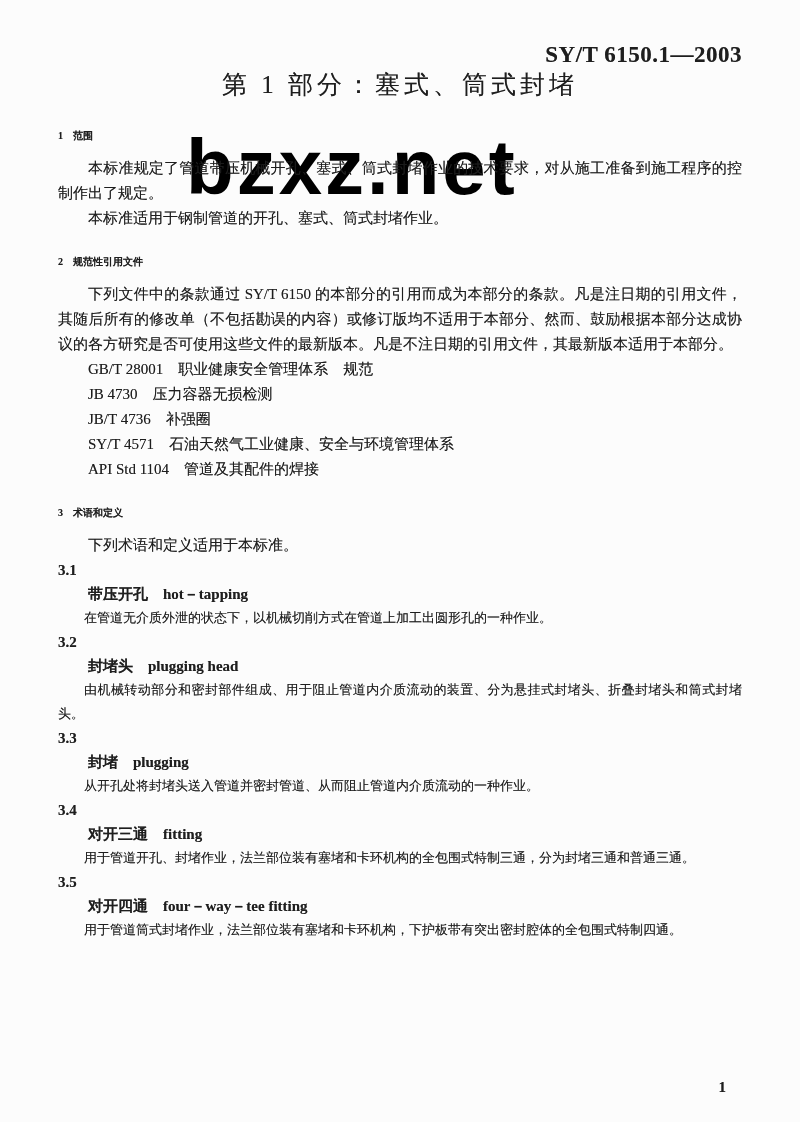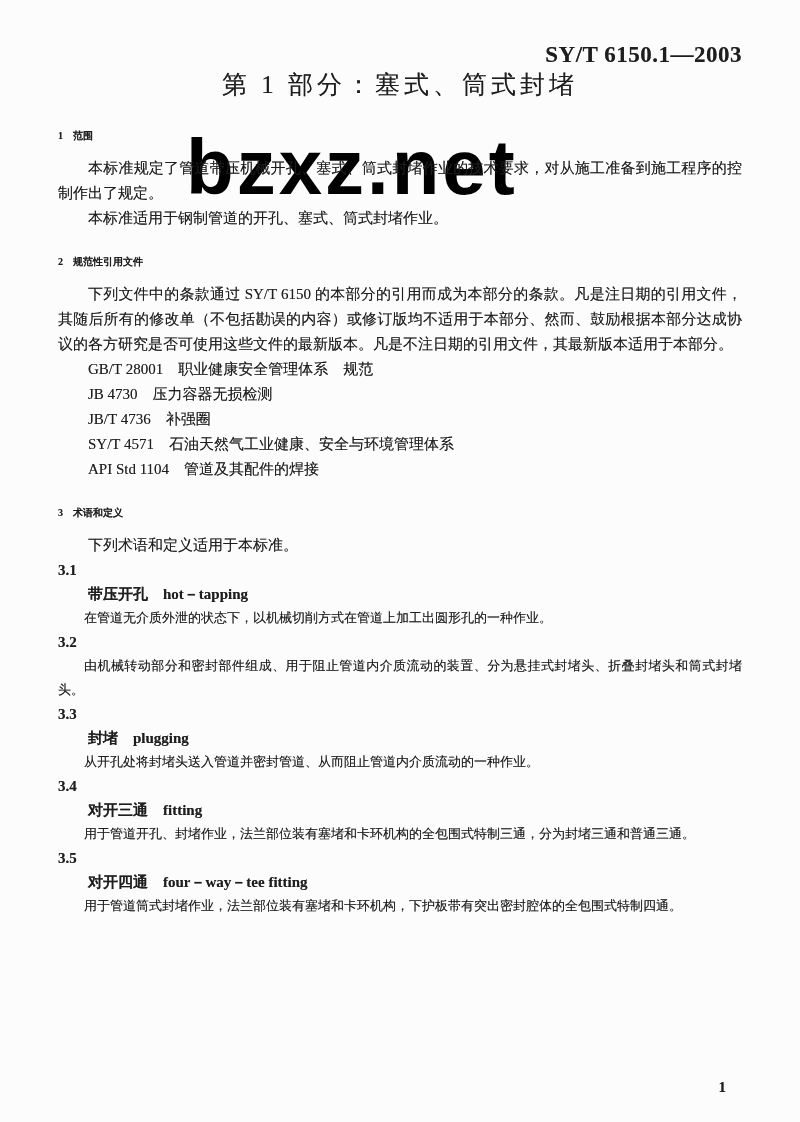--- a/index.html
+++ b/index.html
@@ -133,20 +133,21 @@
     <p class="body-para after-heading">下列术语和定义适用于本标准。</p>
 
     <div class="term-block">
       <div class="term-num">3.1</div>
       <div class="term-name">带压开孔　hot－tapping</div>
       <p class="term-def">在管道无介质外泄的状态下，以机械切削方式在管道上加工出圆形孔的一种作业。</p>
     </div>
 
     <div class="term-block">
       <div class="term-num">3.2</div>
+      <div class="term-name">封堵头　plugging head</div>
       <p class="term-def">由机械转动部分和密封部件组成、用于阻止管道内介质流动的装置、分为悬挂式封堵头、折叠封堵头和筒式封堵头。</p>
     </div>
 
     <div class="term-block">
       <div class="term-num">3.3</div>
       <div class="term-name">封堵　plugging</div>
       <p class="term-def">从开孔处将封堵头送入管道并密封管道、从而阻止管道内介质流动的一种作业。</p>
     </div>
 
     <div class="term-block">

